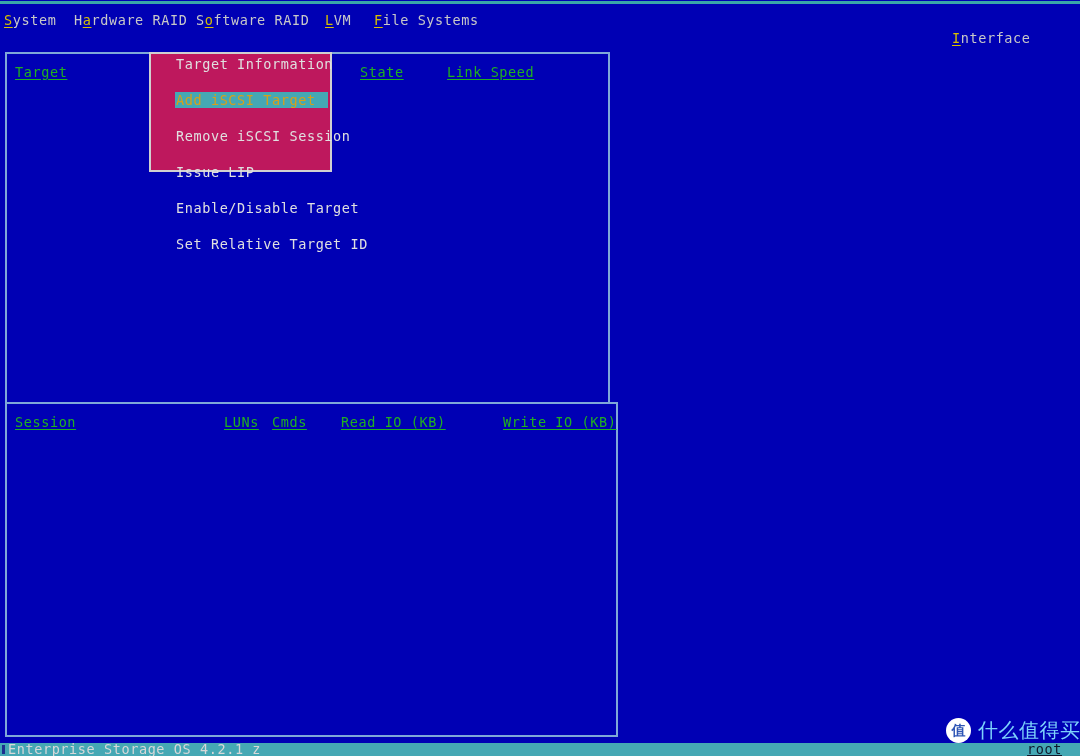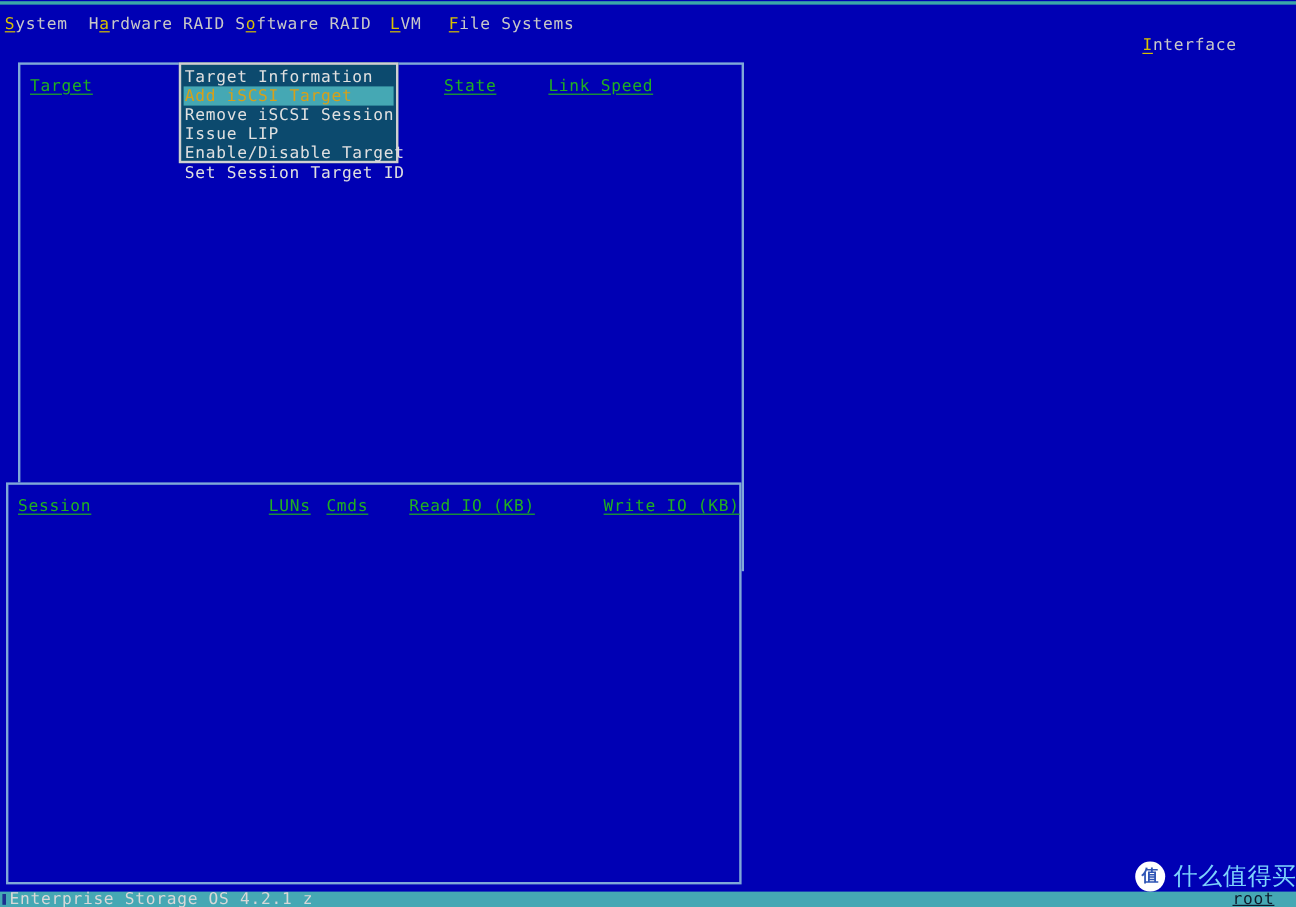--- a/index.html
+++ b/index.html
@@ -91,21 +91,21 @@
   }
 
   
   .panel {
     position: absolute;
     border: 2px solid #7fa8d8;
     background: #0000b4;
     box-sizing: border-box;
   }
   #panel-targets {
-    left: 15px;
+    left: 5px;
     top: 52px;
     width: 605px;
     height: 424px;
   }
   #panel-sessions {
     left: 5px;
     top: 402px;
     width: 613px;
     height: 335px;
   }
@@ -128,35 +128,37 @@
     white-space: pre;
     cursor: default;
   }
 
   
   #dropdown {
     position: absolute;
     left: 149px;
     top: 52px;
     width: 183px;
-    height: 84px;
+    height: 120px;
     border: 2px solid #d0d0d0;
-    background: #0c4a6e;
+    background: #be185d;
     box-sizing: border-box;
     z-index: 30;
+    padding-left: 22px;
   }
   .dd-item {
     height: 16px;
     line-height: 16px;
     font-size: 13.5px;
     letter-spacing: 0.6px;
     color: #e0e0e0;
     padding-left: 3px;
     white-space: pre;
     cursor: default;
+    margin-top: 20px;
   }
   .dd-item:first-child { margin-top: 2px; }
   .dd-item.sel {
     background: #45a8b4;
     color: #d8a018;
     margin-left: 2px;
     margin-right: 2px;
     padding-left: 1px;
   }
 
@@ -263,21 +265,21 @@
         <div class="col-head" style="left: 496px;">Write IO (KB)</div>
       </div>
   </div>
 
   <div id="dropdown">
       <div class="dd-item">Target Information</div>
       <div class="dd-item sel">Add iSCSI Target</div>
       <div class="dd-item">Remove iSCSI Session</div>
       <div class="dd-item">Issue LIP</div>
       <div class="dd-item">Enable/Disable Target</div>
-      <div class="dd-item">Set Session Target ID</div>
+      <div class="dd-item">Set Relative Target ID</div>
     </div>
 
   <div id="statusbar">
     <div class="sb-tick"></div>
     <div class="sb-left">Enterprise Storage OS 4.2.1 z</div>
     <div class="sb-right">root</div>
   </div>
 
   <div id="watermark">
     <div id="wm-logo">值</div>

